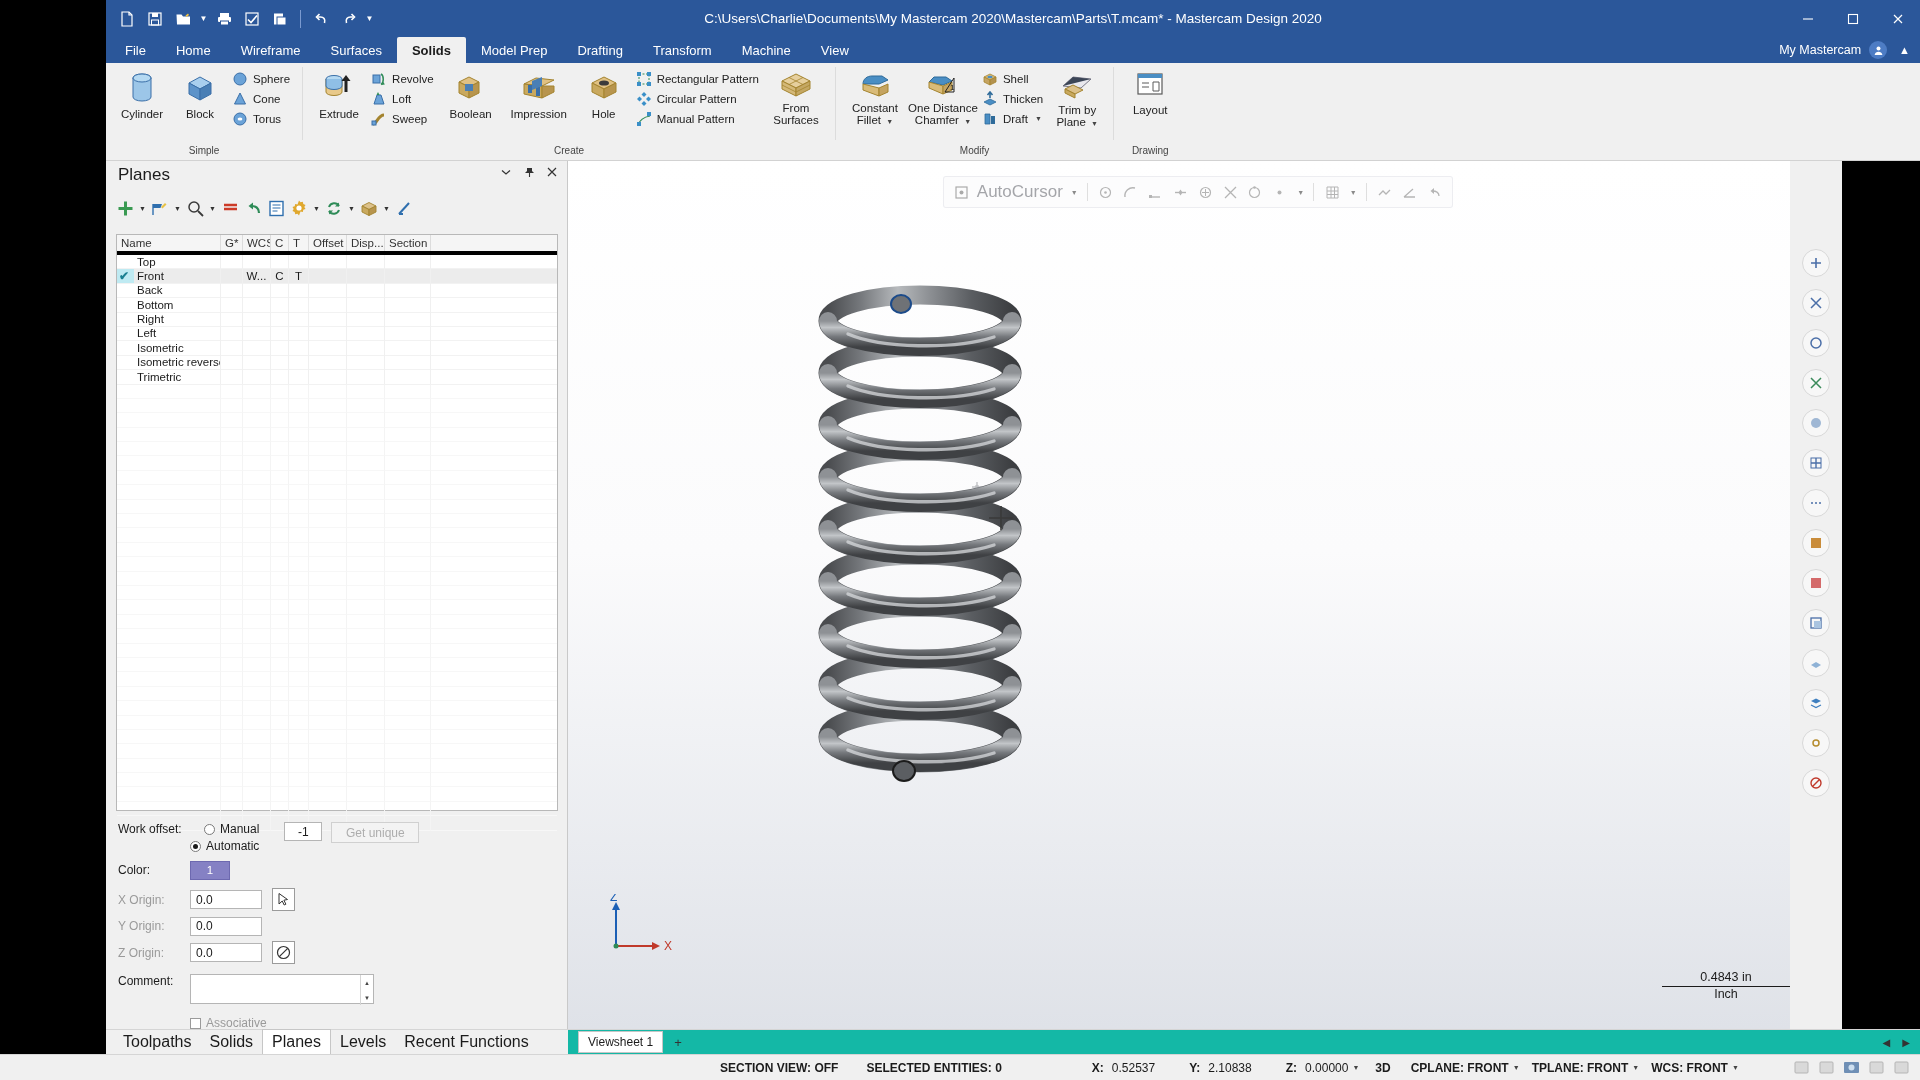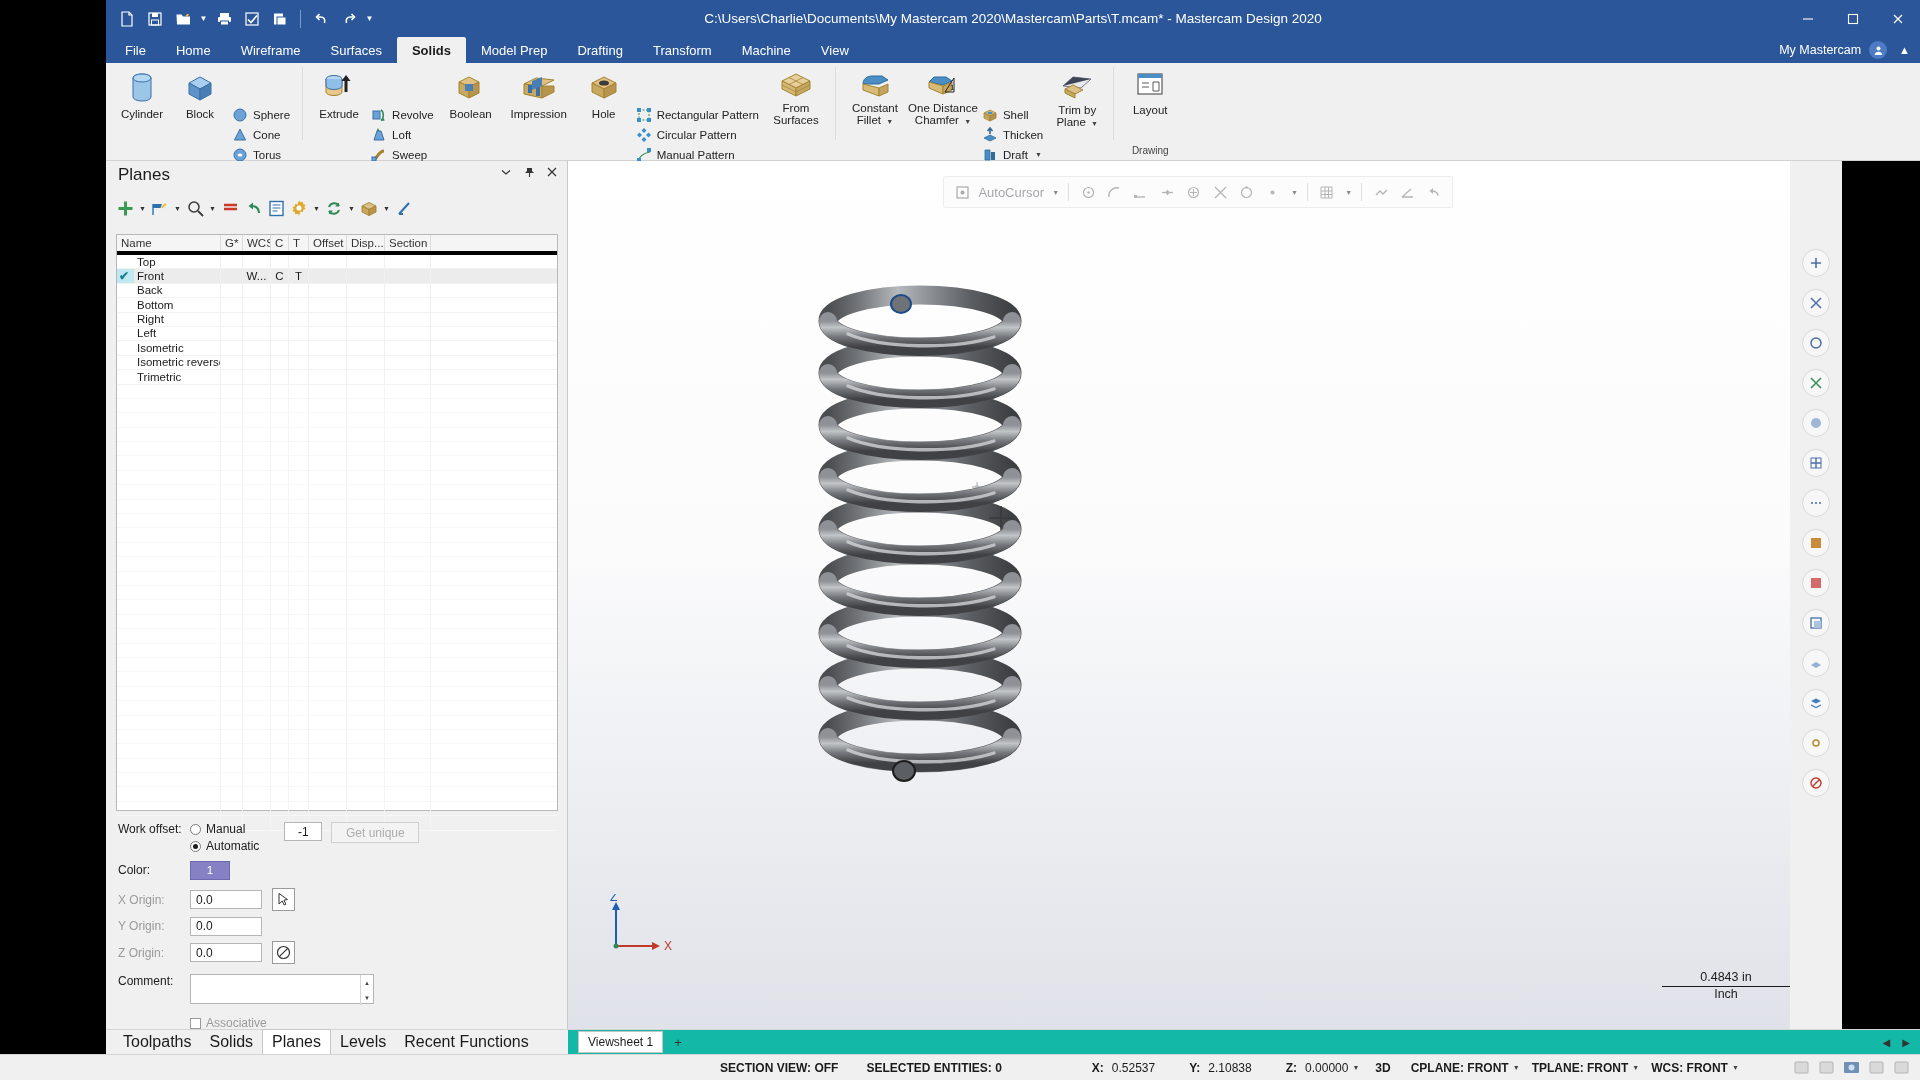--- a/index.html
+++ b/index.html
@@ -68,21 +68,21 @@
   .rgroup-div { width:1px; background:#dcdcdc; margin-top:4px; margin-bottom:20px; }
 
   .bigbtn {
     width:56px; display:flex; flex-direction:column; align-items:center;
     padding-top:3px; gap:2px;
   }
   .bigbtn .lbl { font-size:11.5px; text-align:center; line-height:12px; color:#222; }
   .bigbtn.w2 { width:62px; }
   .bigbtn.w3 { width:70px; }
 
-  .smallstack { display:flex; flex-direction:column; justify-content:space-between; padding-top:2px; gap:1px;margin-top:36px; }
+  .smallstack { display:flex; flex-direction:column; justify-content:space-between; padding-top:2px; gap:1px; }
   .smallbtn { display:flex; align-items:center; gap:5px; height:19px; padding:0 4px 0 2px; }
   .smallbtn .lbl { font-size:11.5px; color:#222; white-space:nowrap; }
   .caret { font-size:7px; color:#444; margin-left:2px; }
 
   .ico { display:block; }
 
   
   .panel {
     position:absolute; left:106px; top:161px; width:462px; height:868px;
     background:#f0f0f0; border-right:1px solid #c9c9c9;
@@ -139,21 +139,21 @@
   
   .filler { display:flex; height:14.4px; }
   .filler > div { border-right:1px solid #f4f4f4; border-bottom:1px solid #f7f7f7; height:14.4px; }
 
   
   .props { position:absolute; left:0; top:658px; width:462px; }
   .prow { display:flex; align-items:center; min-height:22px; padding-left:12px; }
   .plabel { width:72px; font-size:12px; color:#1b1b1b; }
   .plabel.dim { color:#9a9a9a; }
   .radio-wrap { display:flex; flex-direction:column; gap:3px; }
-  .radio { display:flex; align-items:center; gap:5px; font-size:12px; color:#1b1b1b; }
+  .radio { display:flex; align-items:center; gap:5px; font-size:12px; color:#1b1b1b;justify-content:flex-end; }
   .rdot {
     width:11px; height:11px; border-radius:50%; border:1px solid #7a7a7a; background:#fff;
     display:flex; align-items:center; justify-content:center;
   }
   .rdot i { width:5px; height:5px; border-radius:50%; background:#1b1b1b; display:block; }
   .tinput {
     height:19px; border:1px solid #b5b5b5; background:#fff; font-size:12px;
     display:flex; align-items:center; padding:0 5px; color:#1b1b1b;
   }
   .btn-gu {
@@ -190,21 +190,21 @@
   .vrb { width:28px; height:28px; border-radius:50%; border:1px solid #d8d8d8; background:#f7f7f7;
         display:flex; align-items:center; justify-content:center; }
   .right-edge { position:absolute; left:1842px; top:161px; width:78px; height:868px; background:#000; }
 
   .autocursor-bar {
     position:absolute; left:375px; top:15px; width:510px; height:32px;
     background:rgba(248,248,250,0.55); border:1px solid rgba(210,212,218,0.6); border-radius:3px;
     display:flex; align-items:center; padding:0 8px; gap:6px; opacity:.62;
   }
   .ac-item { width:23px; height:23px; display:flex; align-items:center; justify-content:center; }
-  .ac-label { font-size:13px; color:#6d6f76; white-space:nowrap; }
+  .ac-label { font-size:17px; color:#6d6f76; white-space:nowrap; }
   .ac-sep { width:1px; height:18px; background:#ccc; margin:0 3px; }
 
   .axis-ind { position:absolute; left:40px; bottom:75px; width:70px; height:60px; }
   .scale-box {
     position:absolute; right:32px; bottom:28px; width:128px; text-align:center;
     font-size:12.5px; color:#1b1b1b; line-height:14px;
   }
   .scale-box .bar { border-top:1px solid #1b1b1b; margin-top:2px; }
 
   

